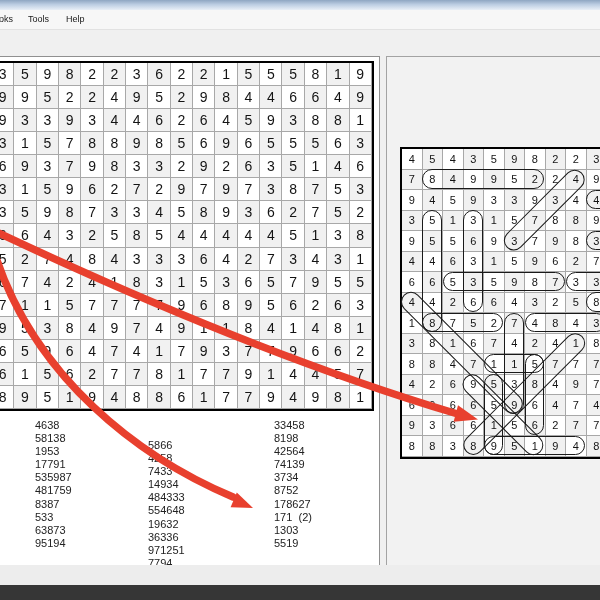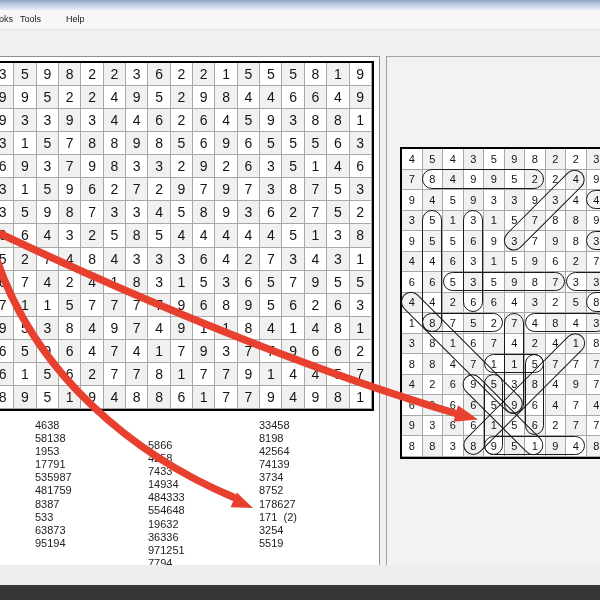--- a/index.html
+++ b/index.html
@@ -31,21 +31,21 @@
   #arrow-layer{position:absolute;left:0;top:0;z-index:6;pointer-events:none;}
   .bottom-strip{position:absolute;left:0;top:565px;width:600px;height:20px;background:#ededed;z-index:5;}
   .bottom-dark-bar{position:absolute;left:0;top:585px;width:600px;height:15px;background:#363636;z-index:5;}
 </style>
 </head>
 <body>
 
 <div class="titlebar"></div>
 <div class="menubar">
   <span class="menu-item" style="left:-12px">Books</span>
-  <span class="menu-item" style="left:20px">Tools</span>
+  <span class="menu-item" style="left:28px">Tools</span>
   <span class="menu-item" style="left:66px">Help</span>
 </div>
 <div class="content-bg"></div>
 
 <div class="page left"></div>
 <div class="grid" id="left-grid">
     <div class="cell">3</div>
     <div class="cell alt">5</div>
     <div class="cell">9</div>
     <div class="cell alt">8</div>
@@ -318,30 +318,30 @@
     <div class="num">4258</div>
     <div class="num">7433</div>
     <div class="num">14934</div>
     <div class="num">484333</div>
     <div class="num">554648</div>
     <div class="num">19632</div>
     <div class="num">36336</div>
     <div class="num">971251</div>
     <div class="num">7794</div>
   </div>
-<div class="numlist-col" id="numcol-3" style="left:259px;top:419px">
+<div class="numlist-col" id="numcol-3" style="left:274px;top:419px">
     <div class="num">33458</div>
     <div class="num">8198</div>
     <div class="num">42564</div>
     <div class="num">74139</div>
     <div class="num">3734</div>
     <div class="num">8752</div>
     <div class="num">178627</div>
     <div class="num">171  (2)</div>
-    <div class="num">3254</div>
+    <div class="num">1303</div>
     <div class="num">5519</div>
   </div>
 
 <div class="page right"></div>
 <div class="grid" id="right-grid">
     <div class="cell">4</div>
     <div class="cell alt">5</div>
     <div class="cell">4</div>
     <div class="cell alt">3</div>
     <div class="cell">5</div>

